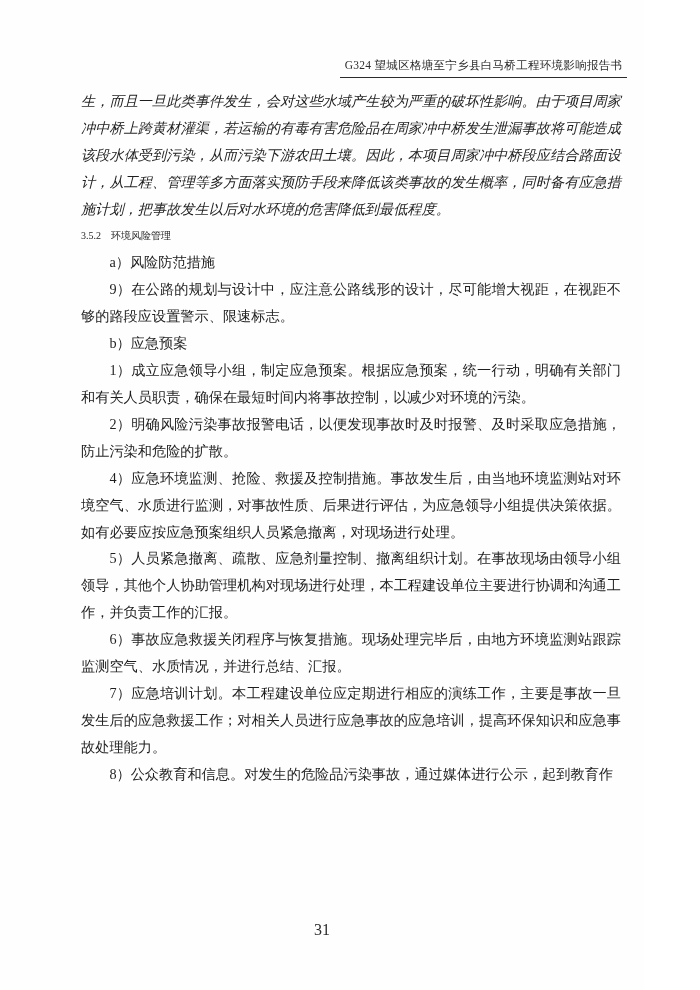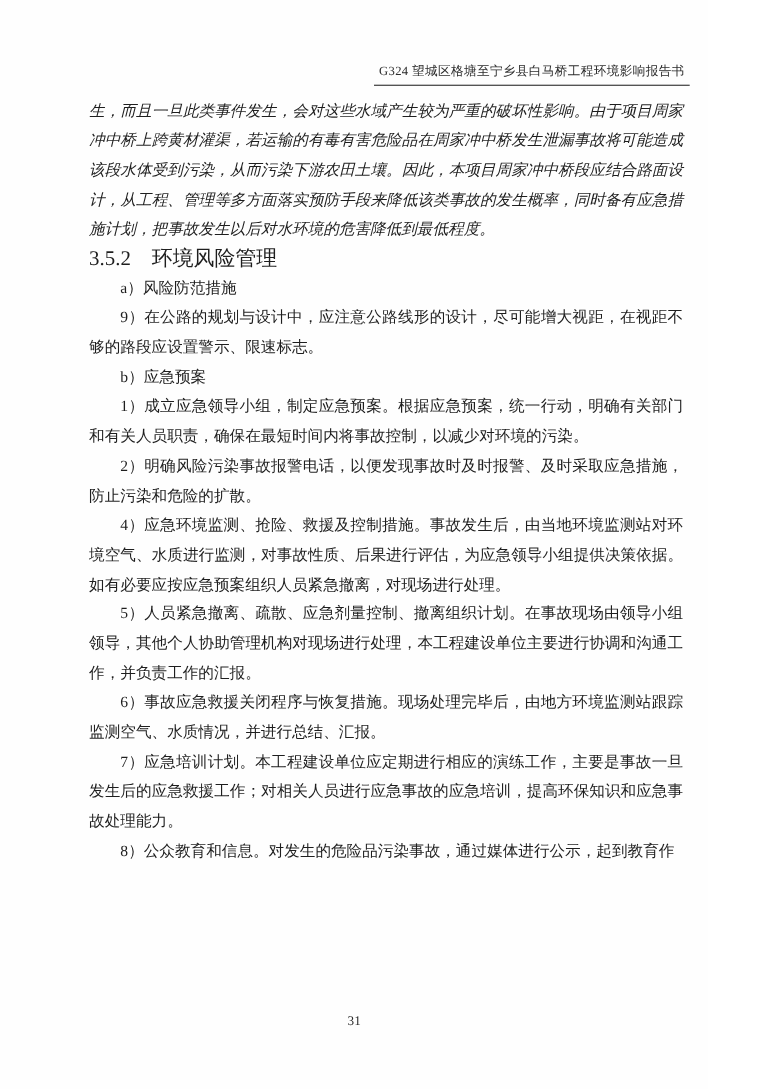--- a/index.html
+++ b/index.html
@@ -43,29 +43,29 @@
   .para {
     margin: 0;
     text-indent: 2em;
   }
   .para.continuation {
     text-indent: 0;
     font-style: italic;
   }
   .para.heading {
     text-indent: 0;
-    font-size: 19px;
+    font-size: 10px;
   }
   .footer {
     position: absolute;
     top: 921px;
     left: 0;
     width: 100%;
     text-align: center;
-    font-size: 12px;
+    font-size: 16px;
     color: #2b2b2b;
   }
 </style>
 </head>
 <body>
 
 <div class="page">
   <div class="header">
     <span>G324 望城区格塘至宁乡县白马桥工程环境影响报告书</span>
   </div>

